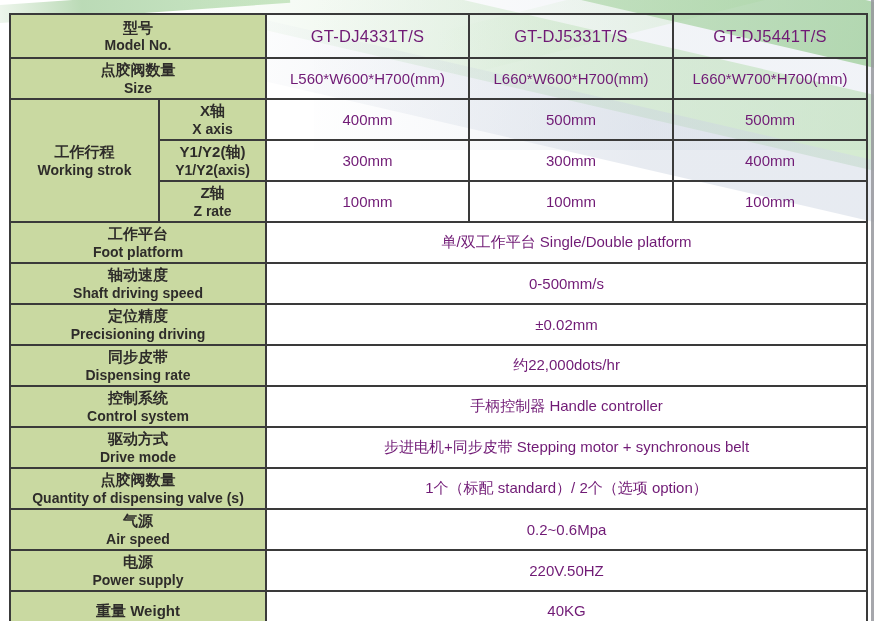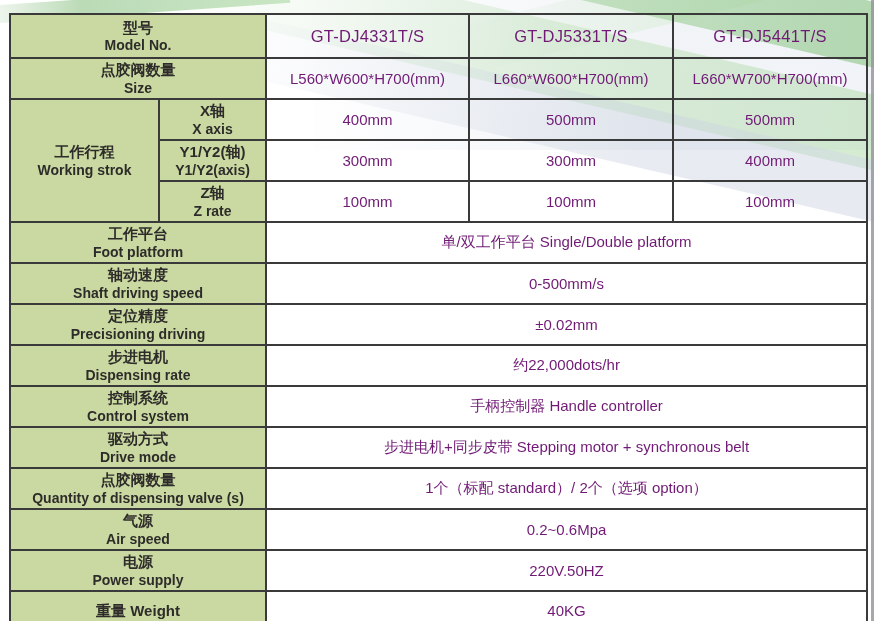--- a/index.html
+++ b/index.html
@@ -164,21 +164,21 @@
   </tr>
   <tr>
     <td class="lbl" colspan="2">
       <div class="zh">定位精度</div>
       <div class="en">Precisioning driving</div>
     </td>
     <td class="val" colspan="3">±0.02mm</td>
   </tr>
   <tr>
     <td class="lbl" colspan="2">
-      <div class="zh">步进电机</div>
+      <div class="zh">同步皮带</div>
       <div class="en">Dispensing rate</div>
     </td>
     <td class="val" colspan="3">约22,000dots/hr</td>
   </tr>
   <tr>
     <td class="lbl" colspan="2">
       <div class="zh">控制系统</div>
       <div class="en">Control system</div>
     </td>
     <td class="val" colspan="3">手柄控制器 Handle controller</td>

